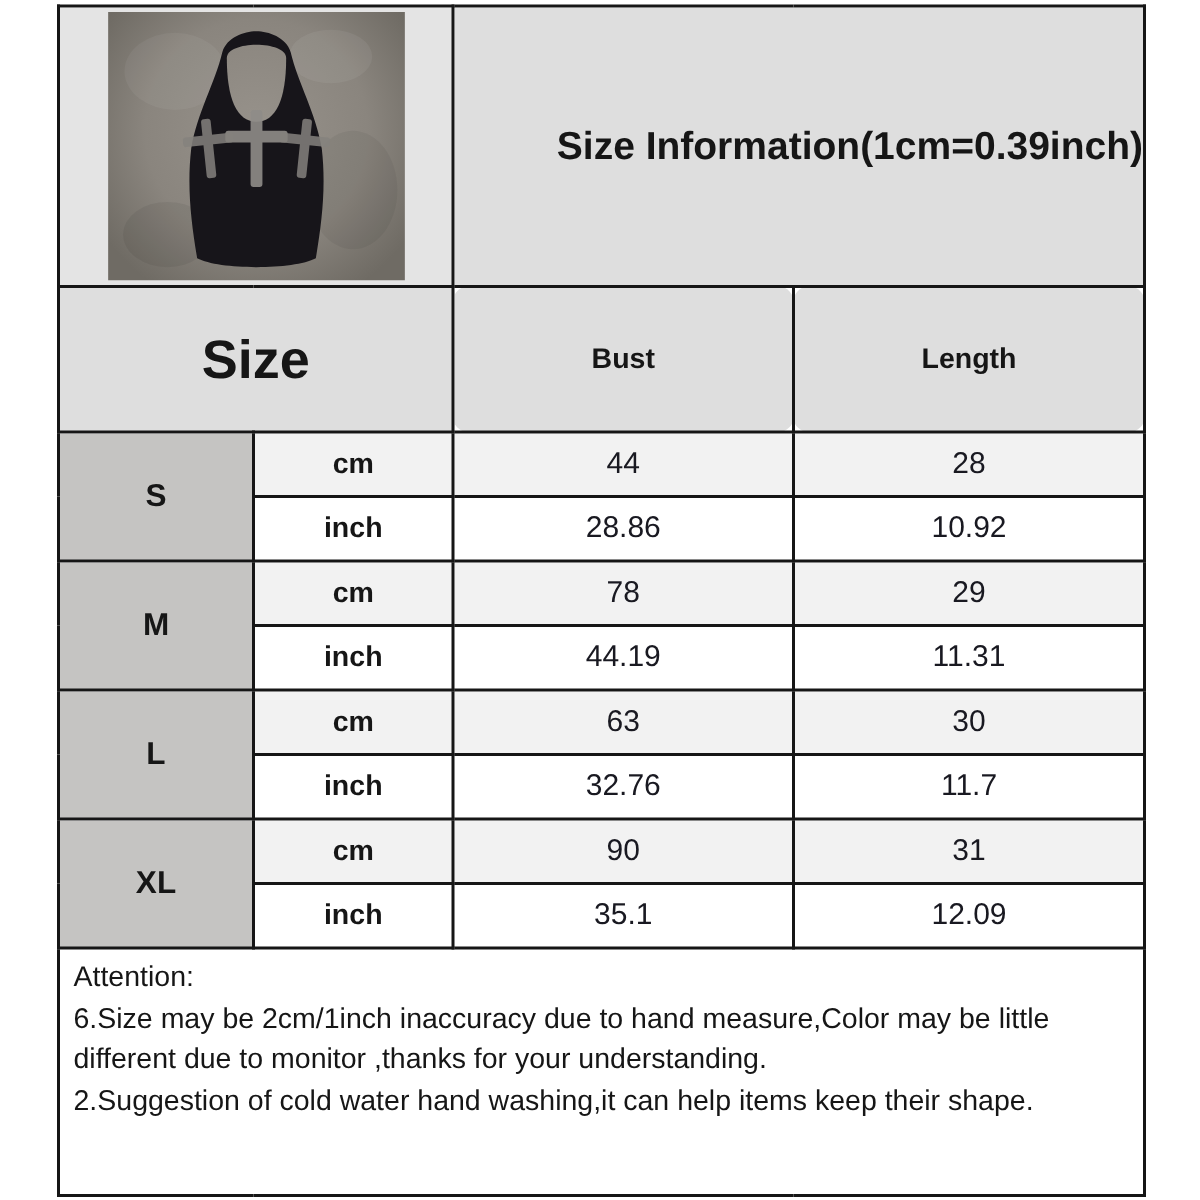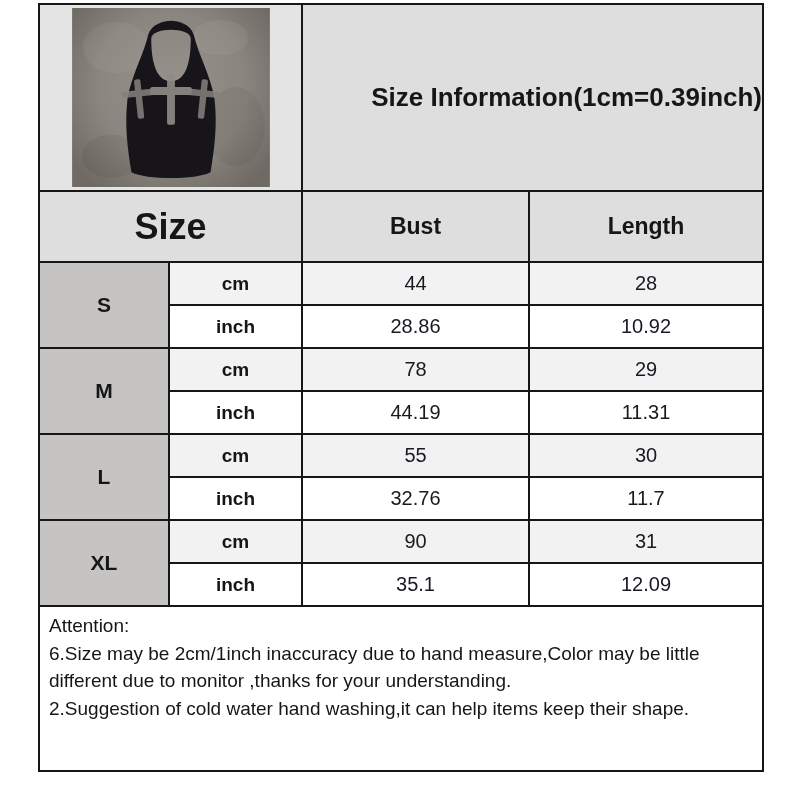--- a/index.html
+++ b/index.html
@@ -23,29 +23,29 @@
     margin:3px 0 0 38px;
   }
   td{
     border:2px solid var(--border);
     text-align:center;
     vertical-align:middle;
     overflow:hidden;
   }
   
   tr.row-photo{height:187px;}
-  tr.row-header{height:71px;}
+  tr.row-header{height:97px;}
   tr.row-data{height:43px;}
   tr.row-attention{height:165px;}
   
   td.cell-photo{background:var(--image-cell-bg);padding:3px 0;}
   td.cell-title{background:var(--header-bg);text-align:right;}
   .title-text{font-size:26px;font-weight:bold;letter-spacing:0;}
   td.cell-size-header{background:var(--header-bg);font-size:36px;font-weight:bold;}
-  td.cell-col-header{background:var(--header-bg);font-size:23px;font-weight:bold;}
+  td.cell-col-header{background:var(--header-bg);font-size:19px;font-weight:bold;border-radius:10px;}
   td.cell-size-label{background:var(--size-cell-bg);font-size:21px;font-weight:bold;}
   td.cell-unit{font-size:19px;font-weight:bold;}
   td.cell-value{font-size:20px;font-weight:normal;color:var(--value-text);}
   tr.sub-cm  td.cell-unit, tr.sub-cm  td.cell-value{background:var(--cm-row-bg);}
   tr.sub-inch td.cell-unit, tr.sub-inch td.cell-value{background:var(--inch-row-bg);}
   td.cell-attention{
     background:#ffffff;
     text-align:left;
     vertical-align:top;
     padding:5px 16px 4px 9px;
@@ -136,21 +136,21 @@
     </tr>
     <tr class="row-data sub-inch">
       <td class="cell-unit">inch</td>
       <td class="cell-value">44.19</td>
       <td class="cell-value">11.31</td>
     </tr>
 
     <tr class="row-data sub-cm">
       <td class="cell-size-label" rowspan="2">L</td>
       <td class="cell-unit">cm</td>
-      <td class="cell-value">55</td>
+      <td class="cell-value">63</td>
       <td class="cell-value">30</td>
     </tr>
     <tr class="row-data sub-inch">
       <td class="cell-unit">inch</td>
       <td class="cell-value">32.76</td>
       <td class="cell-value">11.7</td>
     </tr>
 
     <tr class="row-data sub-cm">
       <td class="cell-size-label" rowspan="2">XL</td>

